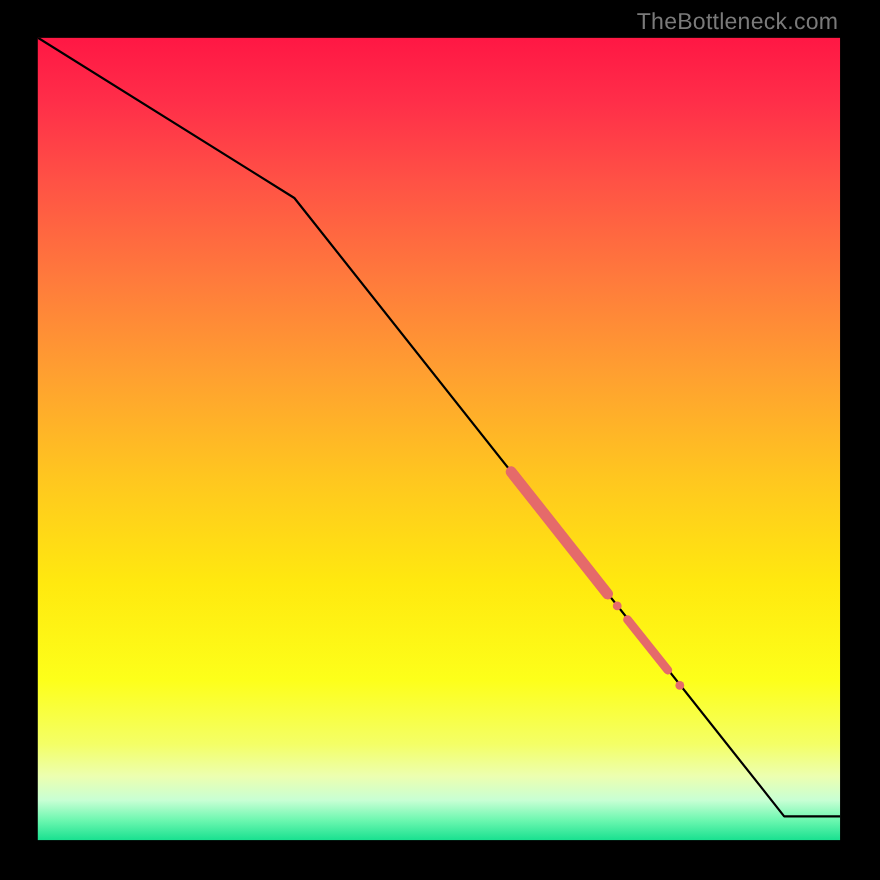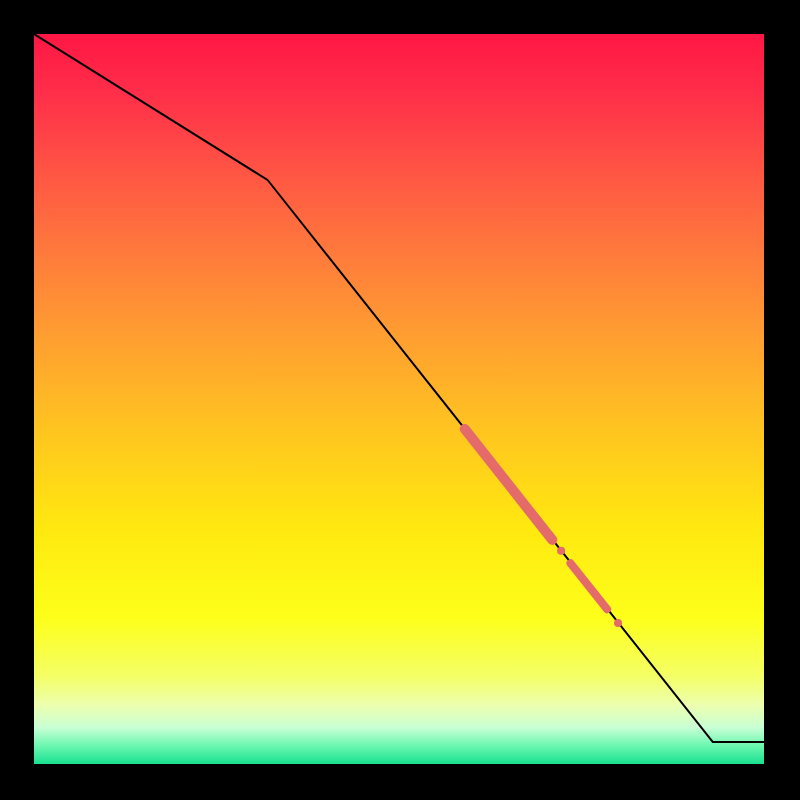--- a/index.html
+++ b/index.html
@@ -76,13 +76,14 @@
       <path id="main-line" fill="none" stroke-width="2" stroke-linecap="round" stroke-linejoin="round" d="M0.0 0.0 L233.6 146.0 L678.9 708.1 L730.0 708.1" stroke="#000000"></path>
       <g id="highlights">
           <line x1="430.7" y1="394.9" x2="518.3" y2="505.9" stroke="#e56a6a" stroke-width="10" stroke-linecap="round"></line>
           <line x1="536.5" y1="529.3" x2="573.1" y2="575.2" stroke="#e56a6a" stroke-width="8" stroke-linecap="round"></line>
           <circle cx="527.1" cy="516.8" r="4" fill="#e56a6a"></circle>
           <circle cx="584.0" cy="589.1" r="4" fill="#e56a6a"></circle>
         </g>
     </svg>
   </div>
 
+  <div class="watermark">TheBottleneck.com</div>
 </div>
 
 </body></html>

